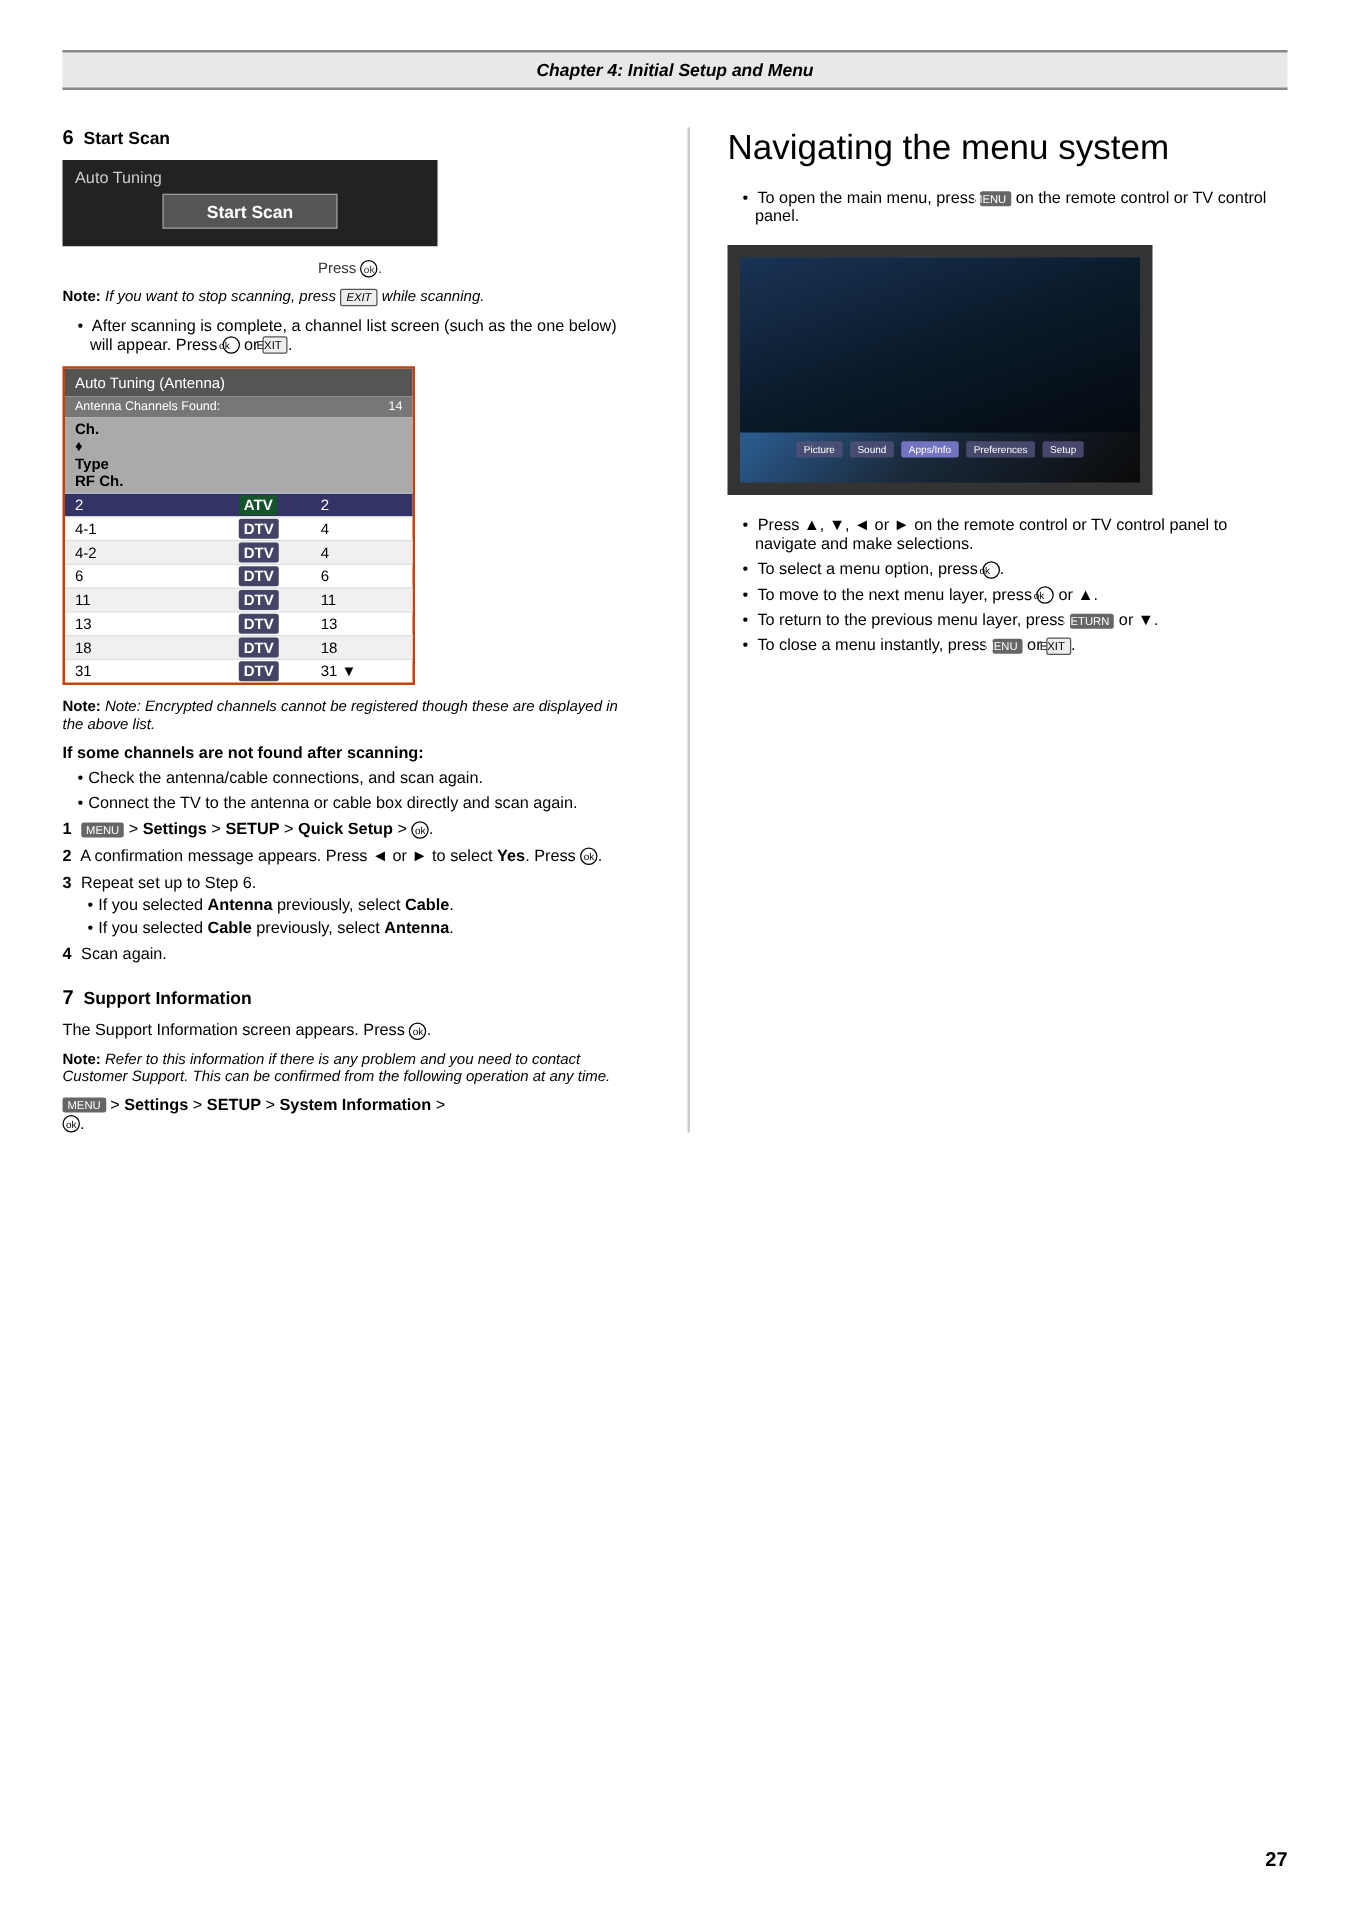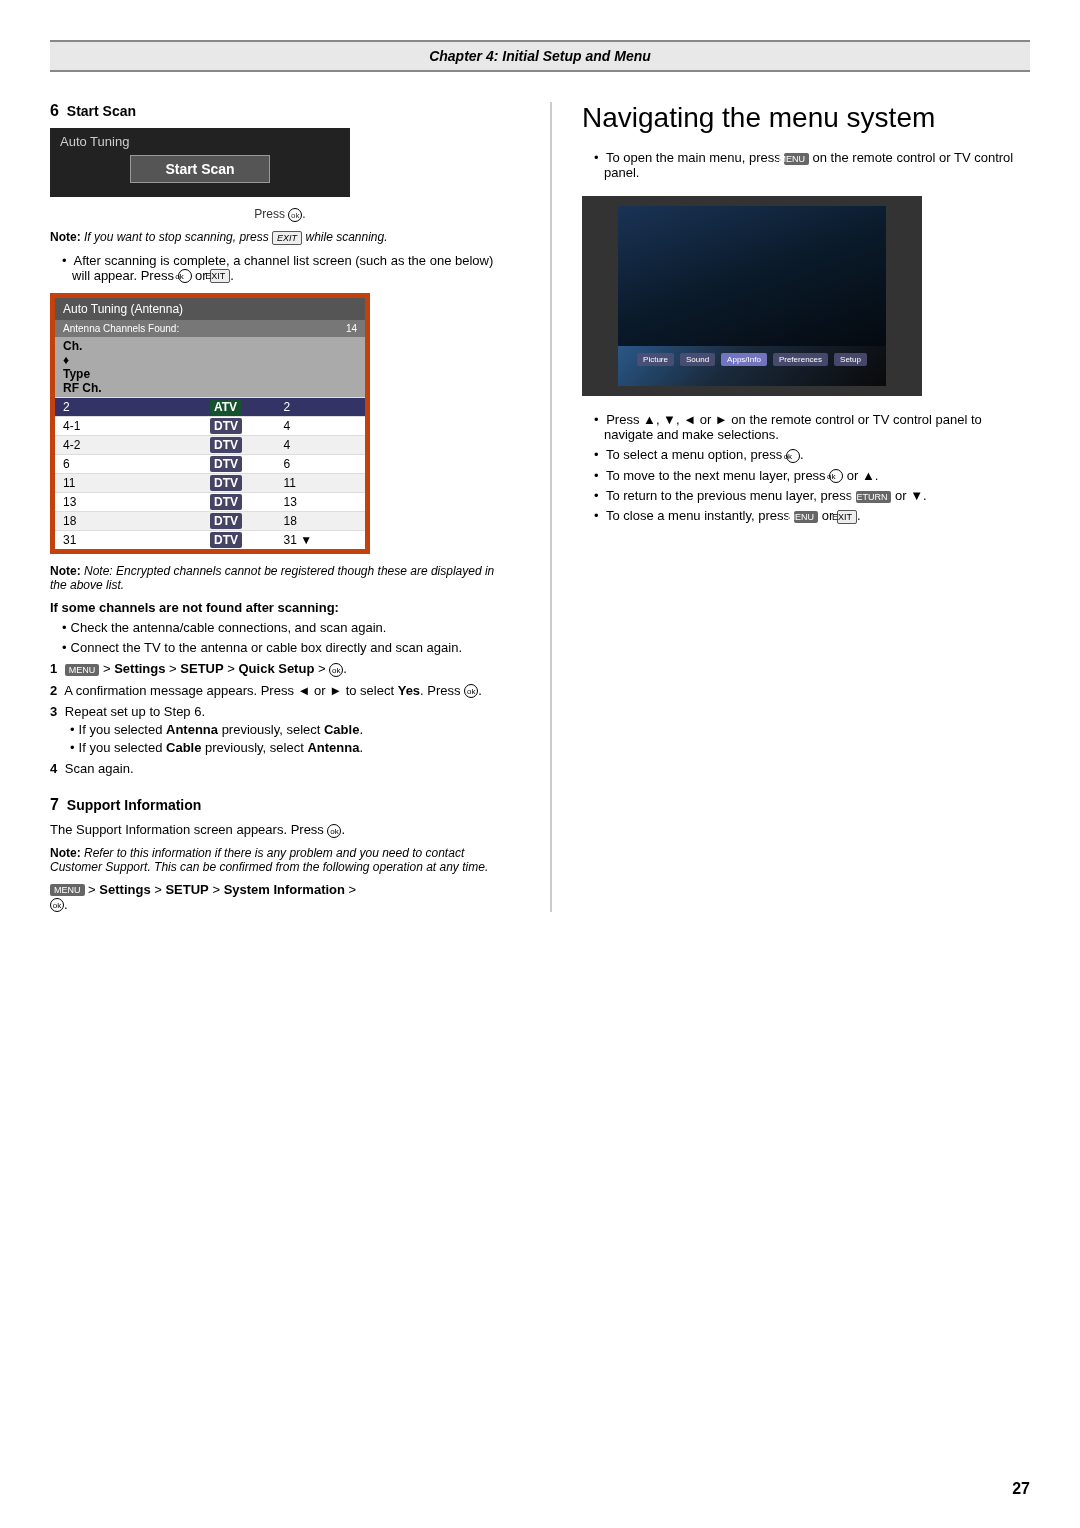--- a/index.html
+++ b/index.html
@@ -100,24 +100,24 @@
       margin: 5px 0 5px 12px;
       text-indent: -10px;
       padding-left: 10px;
     }
     .bullet-para::before {
       content: "•";
       margin-right: 4px;
     }
     
     .channel-table-wrapper {
-      border: 5px solid #c2410c;
+      border: 2px solid #c2410c;
       margin: 10px 0;
       font-size: 12px;
-      width: 320px;
+      width: 282px;
     }
     .ct-header1 {
       background: #555;
       color: #fff;
       padding: 4px 8px;
       font-size: 12px;
     }
     .ct-header2 {
       background: #777;
       color: #fff;
@@ -187,21 +187,21 @@
       height: 200px;
       background: #333;
       margin: 16px 0;
       display: flex;
       align-items: center;
       justify-content: center;
       position: relative;
       overflow: hidden;
     }
     .tv-image-inner {
-      width: 268px;
+      width: 320px;
       height: 180px;
       background: linear-gradient(135deg, #1a3a5c 0%, #2a5a8c 30%, #1a2a3c 60%, #0a0a0a 100%);
       position: relative;
     }
     .tv-menu-bar {
       position: absolute;
       bottom: 20px;
       left: 0; right: 0;
       display: flex;
       justify-content: center;

